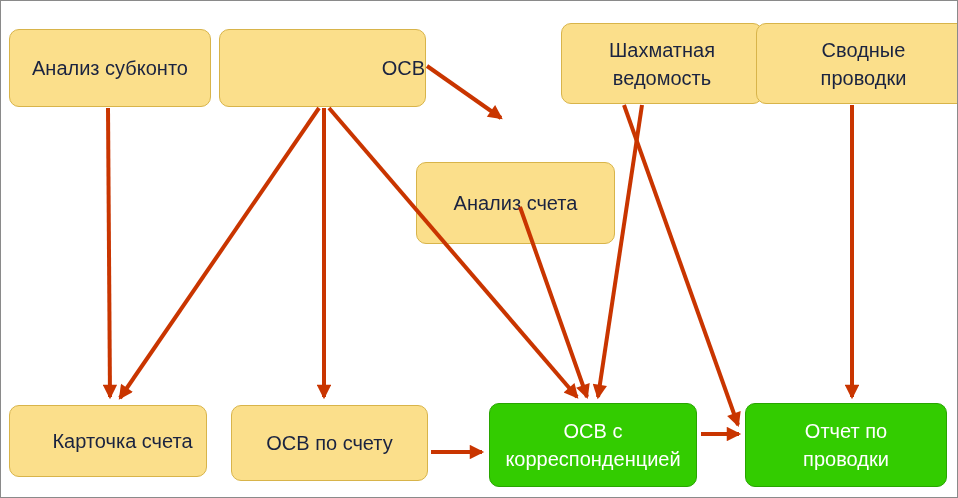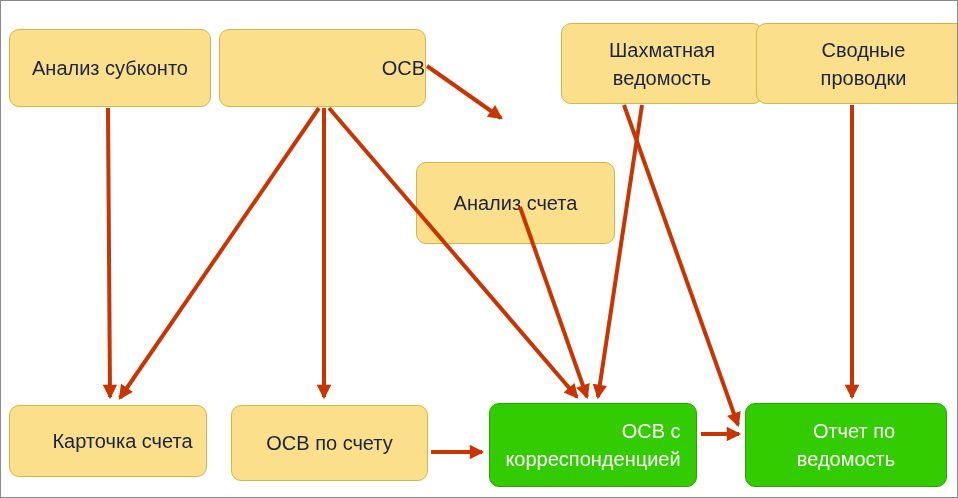--- a/index.html
+++ b/index.html
@@ -30,21 +30,20 @@
   }
   .node.yellow {
     background: var(--node-yellow-fill, #fbdf8b);
     border: 1px solid var(--node-yellow-border, #d8b44a);
     color: var(--node-text-dark, #1a2340);
   }
   .node.green {
     background: var(--node-green-fill, #33cc00);
     border: 1px solid var(--node-green-border, #28a500);
     color: var(--node-text-light, #ffffff);
-    text-align: right;
   }
 
   
   .n-analiz-subkonto { left: 8px;   top: 28px;  width: 202px; height: 78px; }
   .n-osv             { left: 218px; top: 28px;  width: 207px; height: 78px; justify-content: flex-end; }
   .n-shahmatnaya     { left: 560px; top: 22px;  width: 202px; height: 81px; align-items: center; }
   .n-svodnye         { left: 755px; top: 22px;  width: 215px; height: 81px; }
   .n-analiz-scheta   { left: 415px; top: 123px; width: 199px; height: 82px; margin-top: 38px; }
   .n-kartochka       { left: 8px;   top: 404px; width: 198px; height: 72px; padding-left: 29px; }
   .n-osv-po-schetu   { left: 230px; top: 404px; width: 197px; height: 76px; text-align: center; }
@@ -95,21 +94,21 @@
     <span>ОСВ по счету</span>
   </div>
 
   <div class="node green n-osv-corr">
     <span>ОСВ с
 корреспонденцией</span>
   </div>
 
   <div class="node green n-otchet">
     <span>Отчет по
-ведомость</span>
+проводки</span>
   </div>
 
   <svg class="edges" width="958" height="498" viewBox="0 0 958 498">
     <defs>
       <marker id="ah" viewBox="0 0 10 10" refX="8.5" refY="5" markerWidth="4.2" markerHeight="3.6" orient="auto" markerUnits="strokeWidth">
         <path class="edge-head" d="M0,0 L10,5 L0,10 Z"></path>
       </marker>
     </defs>
 
     <line class="edge" x1="107" y1="107" x2="109" y2="396" marker-end="url(#ah)"></line>

